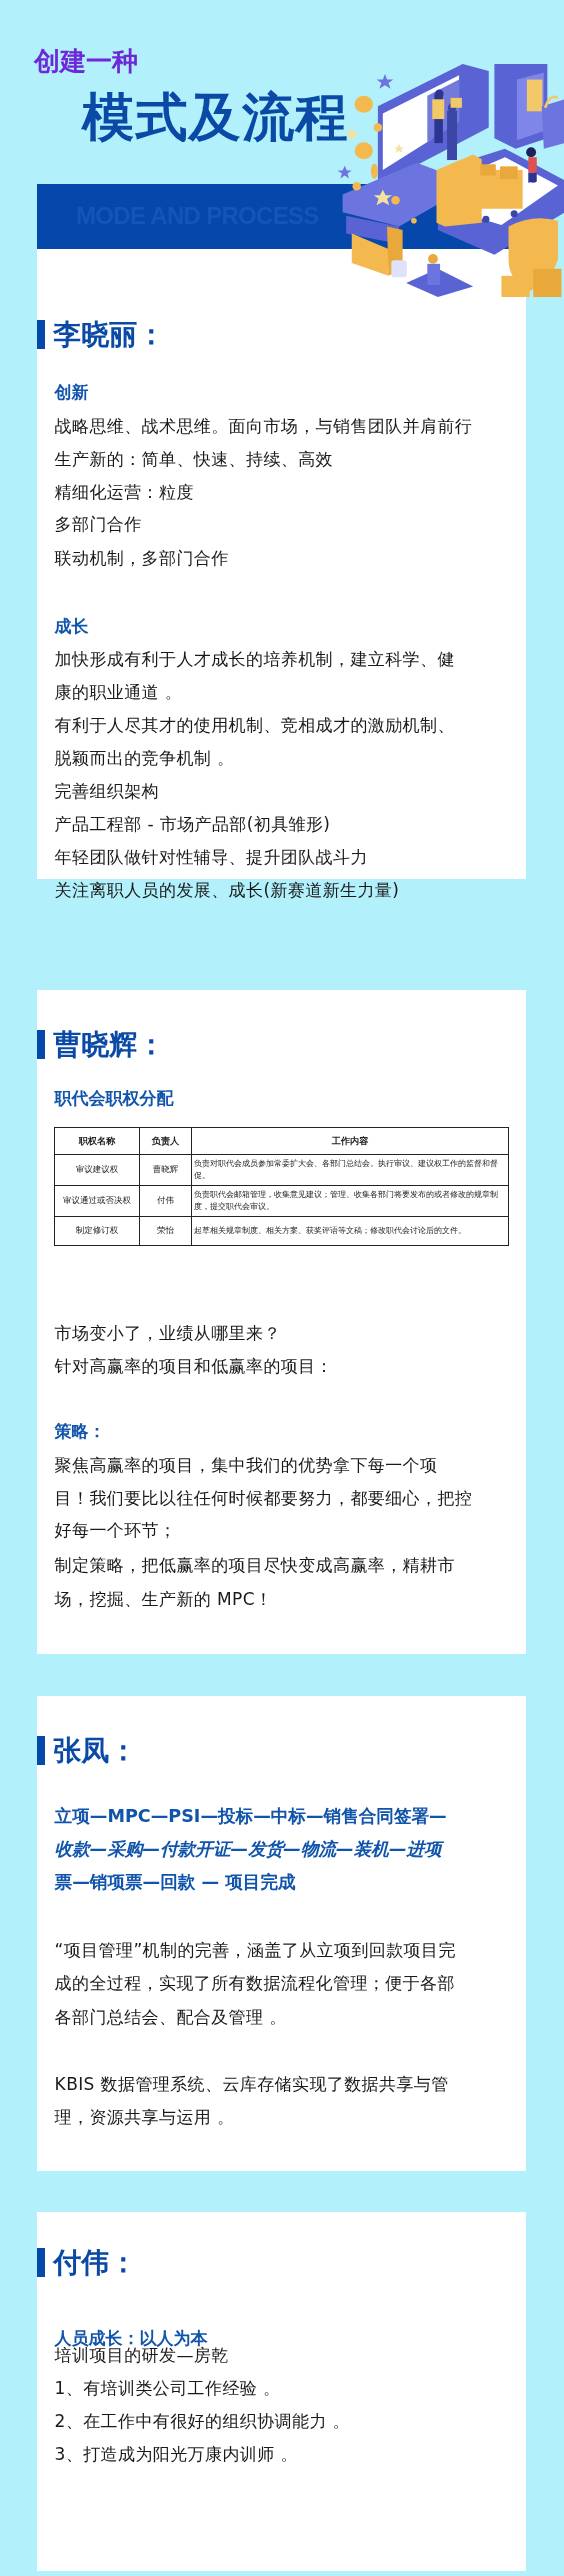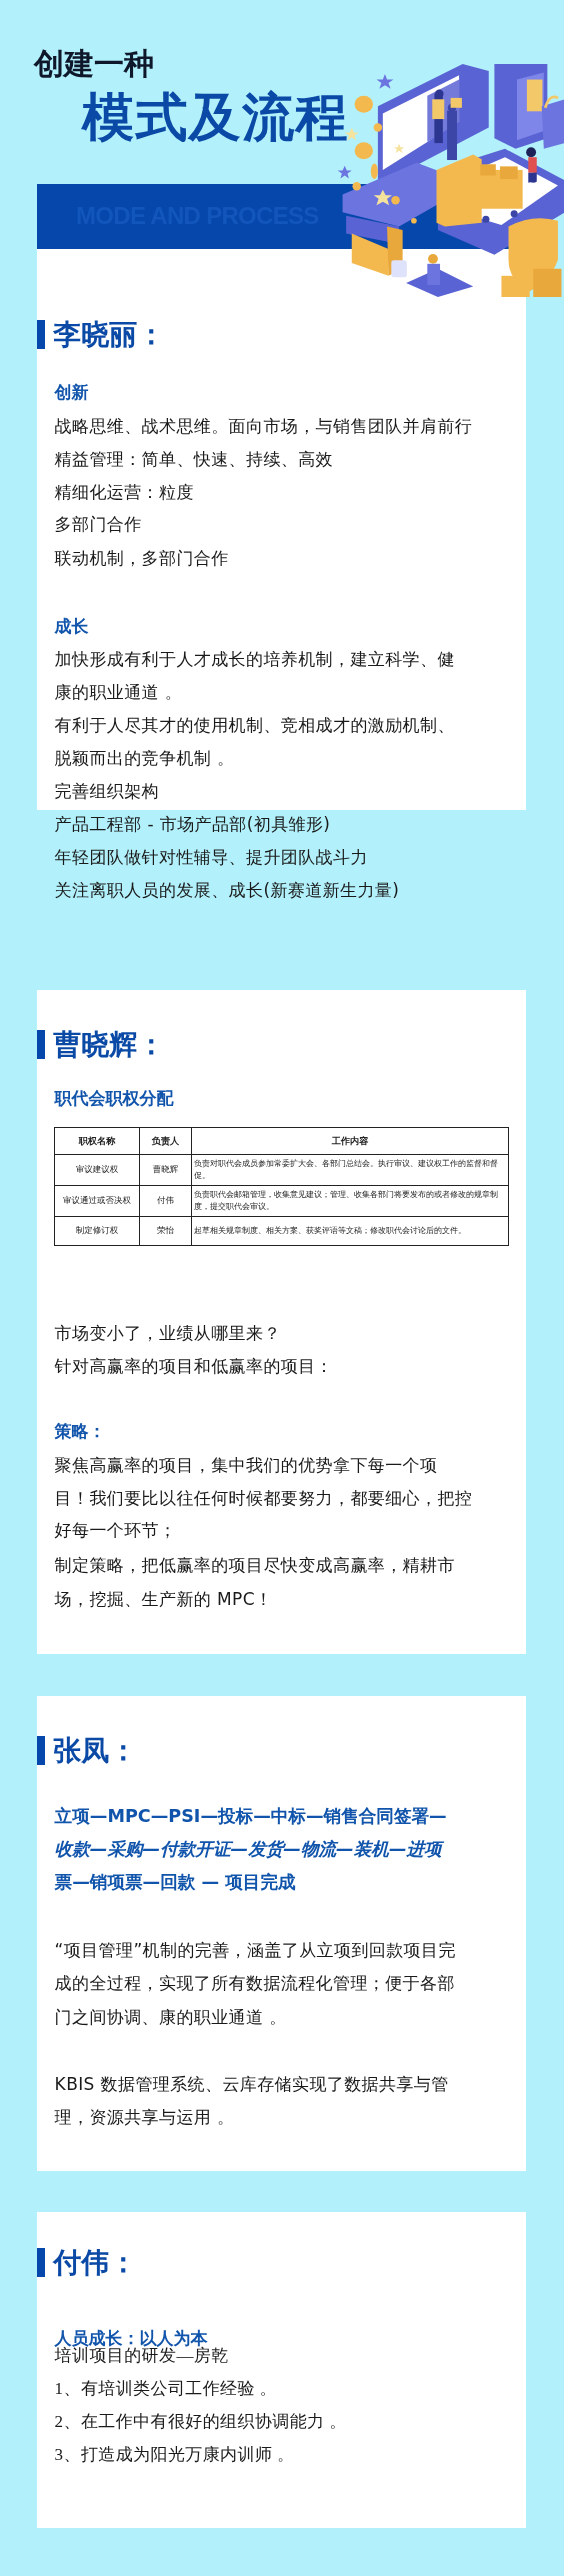--- a/index.html
+++ b/index.html
@@ -1,37 +1,37 @@
 <!DOCTYPE html>
 <html style="font-size:11.3px"><head>
 <meta charset="utf-8">
 <style>
   * { margin: 0; padding: 0; box-sizing: border-box; }
   html, body { width: 565px; background: #b2f1fb; }
   body { position: relative; height: 2576px; overflow: hidden;
          font-family: "DejaVu Sans", "Liberation Sans", sans-serif; color: #1a1a1a; }
 
   
-  .hdr-sub { position: absolute; left: 34px; top: 44px; font-size: 30px; font-weight: bold;
-             color: #0f172a; letter-spacing: 0px; white-space: nowrap; }
+  .hdr-sub { position: absolute; left: 34px; top: 44px; font-size: 26px; font-weight: bold;
+             color: #6d28d9; letter-spacing: 0px; white-space: nowrap; }
   .hdr-title { position: absolute; left: 34px; top: 88px; font-size: 52px; font-weight: bold;
                color: #0a4aa6; letter-spacing: 1.4px; white-space: nowrap; line-height: 59px; margin-left: 48px; }
   .banner { position: absolute; left: 37px; top: 184px; width: 489px; height: 66px; background: #0547aa; }
   .banner-text { position: absolute; left: 39px; top: 18.4px; font-family: "Liberation Sans", sans-serif;
                  font-size: 24px; font-weight: bold; color: #1256bb; letter-spacing: -0.7px; white-space: nowrap; }
 
   
   .illus { position: absolute; left: 332px; top: 64px; width: 233px; height: 233px; }
 
   
   .card { position: absolute; left: 37px; width: 489px; background: #ffffff; }
-  .card1 { top: 249px; height: 561px; }
+  .card1 { top: 249px; height: 630px; }
   .card2 { top: 990px; height: 664px; }
   .card3 { top: 1696px; height: 475px; }
-  .card4 { top: 2212px; height: 316px; font-family: Liberation Serif, serif; }
+  .card4 { top: 2212px; height: 359px; }
 
   .heading { position: absolute; left: 0; height: 29px; display: flex; align-items: center; }
   .heading .bar { width: 7.8px; height: 29px; background: #0547aa; }
   .heading .name { margin-left: 8.5px; font-size: 28px; font-weight: bold; color: #0a4aa6; white-space: nowrap; line-height: 29px; }
 
   .sub { position: absolute; left: 17.6px; font-size: 17px; font-weight: bold; color: #1054ab; white-space: nowrap; line-height: 21px; }
   .line { position: absolute; left: 17.6px; font-size: 17px; color: #1a1a1a; white-space: nowrap; line-height: 21px; letter-spacing: 0.4px; }
   .flow { position: absolute; left: 17.6px; font-size: 17.6px; font-weight: bold; color: #1054ab; white-space: nowrap; line-height: 21px; }
 
   
@@ -52,21 +52,21 @@
   <div class="banner-text">MODE AND PROCESS</div>
 </div>
 
 <div class="card card1">
   <div class="heading" style="top:71px;">
     <div class="bar"></div>
     <div class="name">李晓丽：</div>
   </div>
   <div class="sub" style="top:133px;">创新</div>
   <div class="line" style="top:167px;">战略思维、战术思维。面向市场，与销售团队并肩前行</div>
-  <div class="line" style="top:200px;">精益管理：简单、快速、持续、高效</div>
+  <div class="line" style="top:200px;">生产新的：简单、快速、持续、高效</div>
   <div class="line" style="top:233px;">精细化运营：粒度</div>
   <div class="line" style="top:265px;">多部门合作</div>
   <div class="line" style="top:299px;">联动机制，多部门合作</div>
 
   <div class="sub" style="top:367px;">成长</div>
   <div class="line" style="top:400px;">加快形成有利于人才成长的培养机制，建立科学、健</div>
   <div class="line" style="top:433px;">康的职业通道 。</div>
   <div class="line" style="top:466px;">有利于人尽其才的使用机制、竞相成才的激励机制、</div>
   <div class="line" style="top:499px;">脱颖而出的竞争机制 。</div>
   <div class="line" style="top:532px;">完善组织架构</div>
@@ -191,21 +191,21 @@
   <div class="heading" style="top:40px;">
     <div class="bar"></div>
     <div class="name">张凤：</div>
   </div>
   <div class="flow" style="top:110px;">立项—MPC—PSI—投标—中标—销售合同签署—</div>
   <div class="flow" style="top:143px;font-style:italic;">收款—采购—付款开证—发货—物流—装机—进项</div>
   <div class="flow" style="top:176px;">票—销项票—回款 — 项目完成</div>
 
   <div class="line" style="top:244px;">“项目管理”机制的完善，涵盖了从立项到回款项目完</div>
   <div class="line" style="top:277px;">成的全过程，实现了所有数据流程化管理；便于各部</div>
-  <div class="line" style="top:311px;">门之间协调、康的职业通道 。</div>
+  <div class="line" style="top:311px;">各部门总结会、配合及管理 。</div>
 
   <div class="line" style="top:378px;">KBIS  数据管理系统、云库存储实现了数据共享与管</div>
   <div class="line" style="top:411px;">理，资源共享与运用 。</div>
 </div>
 
 <div class="card card4">
   <div class="heading" style="top:36px;">
     <div class="bar"></div>
     <div class="name">付伟：</div>
   </div>

